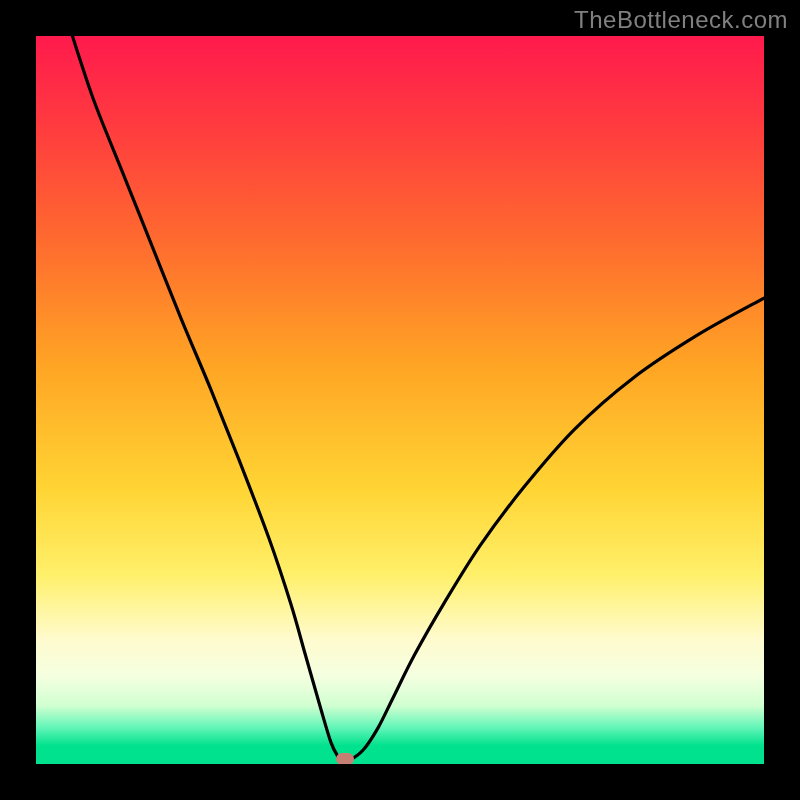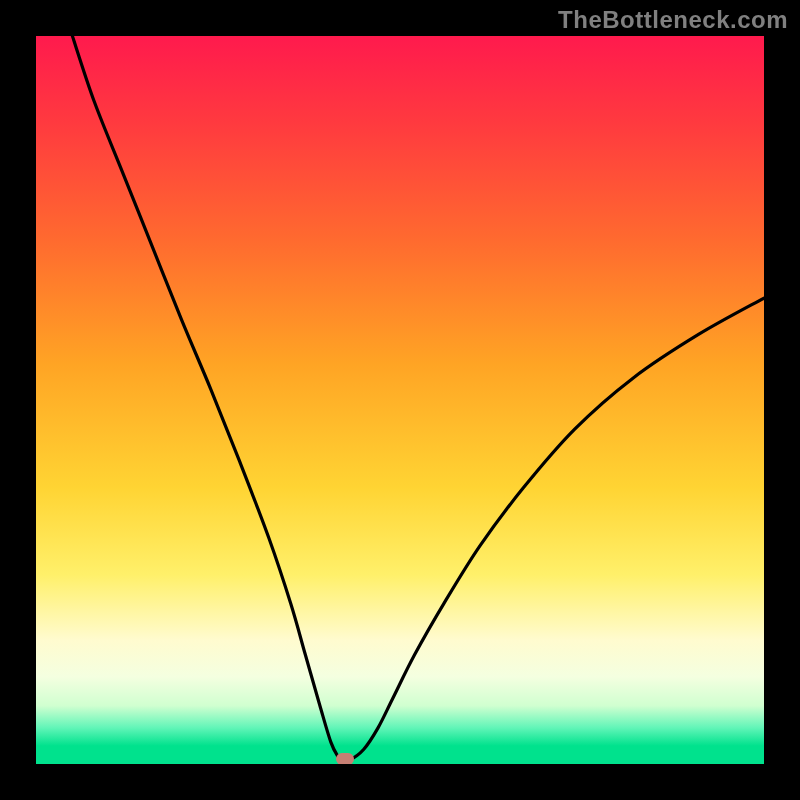--- a/index.html
+++ b/index.html
@@ -18,21 +18,21 @@
     width: 800px;
     height: 800px;
     background: #000;
   }
   .watermark {
     position: absolute;
     top: 6px;
     right: 12px;
     color: #808080;
     font-size: 24px;
-    font-weight: 700;
+    font-weight: 400;
     letter-spacing: 0.5px;
   }
   .plot {
     position: absolute;
     left: 36px;
     top: 36px;
     width: 728px;
     height: 728px;
     overflow: hidden;
   }

